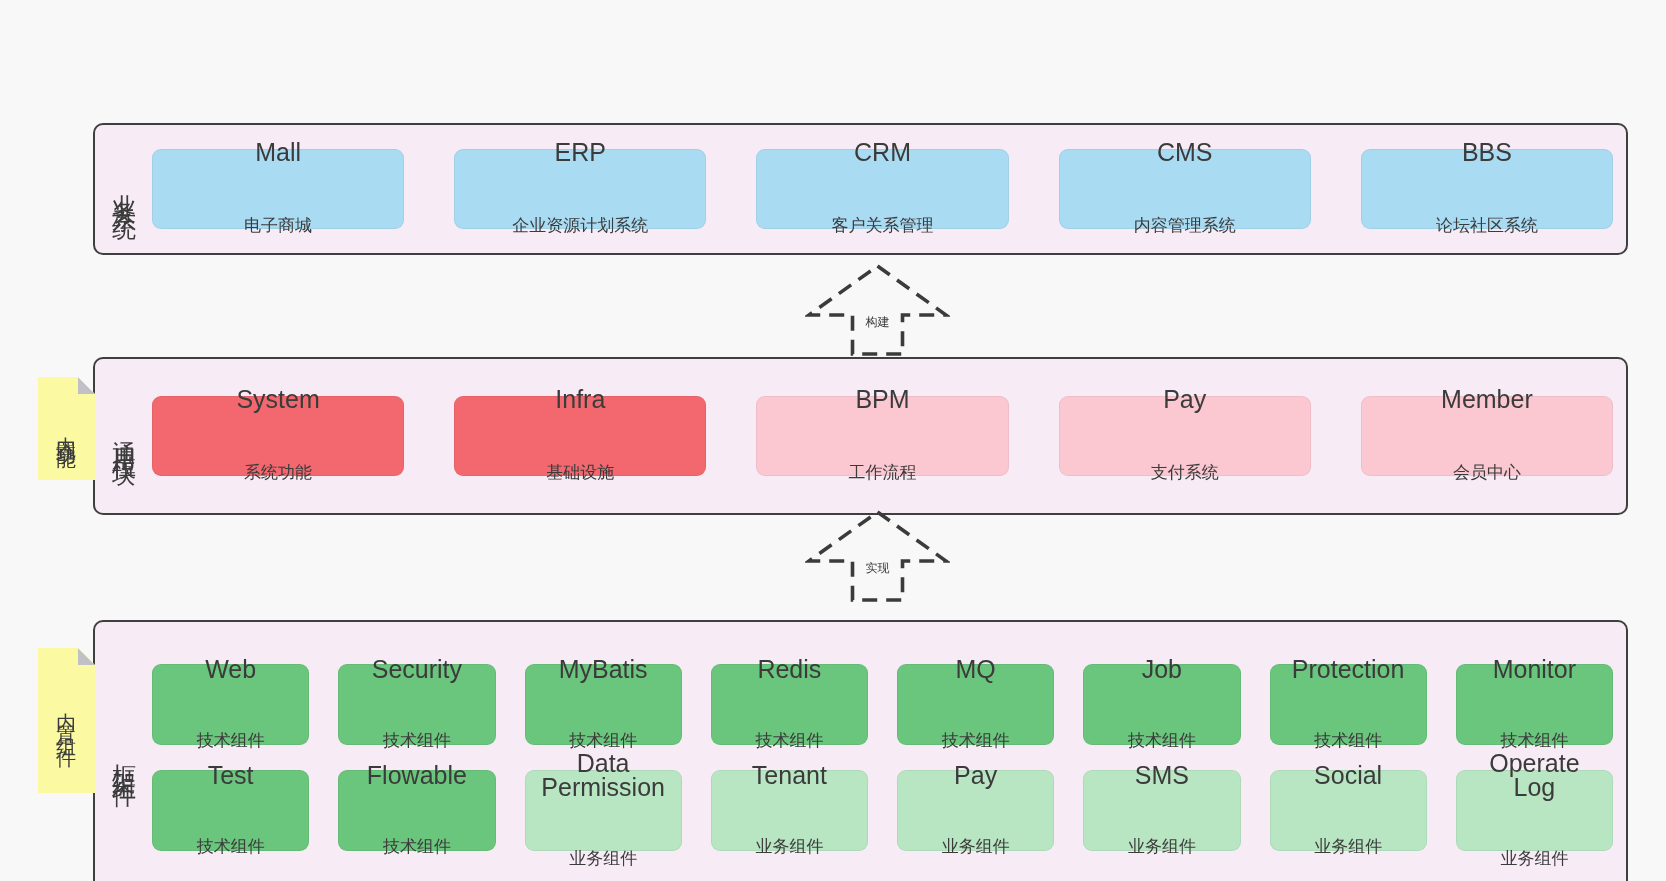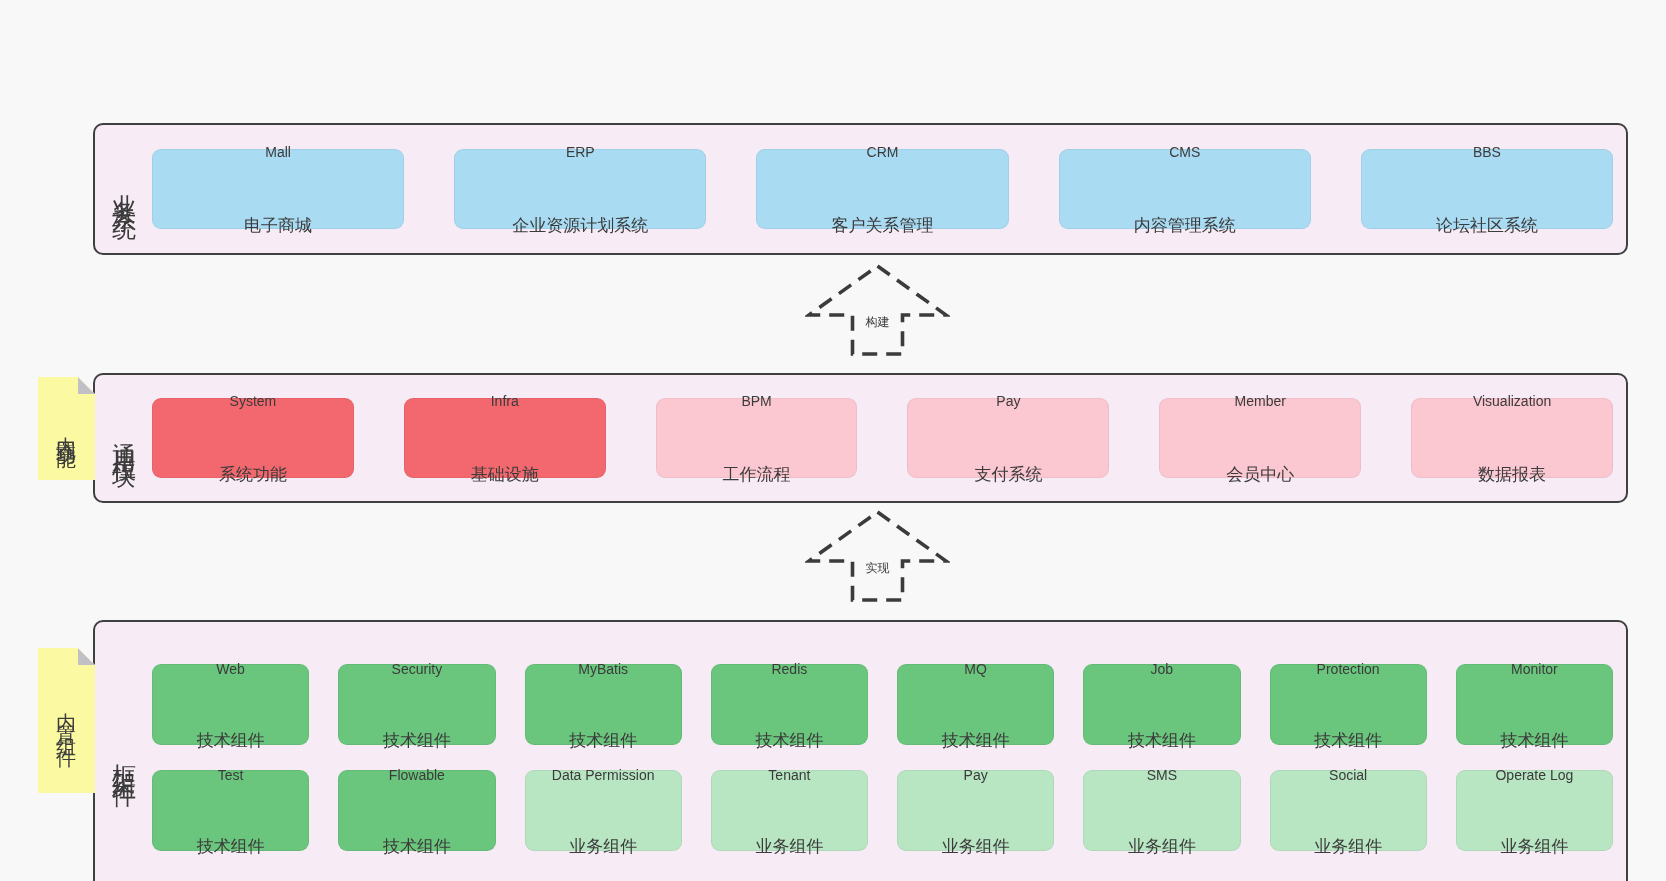--- a/index.html
+++ b/index.html
@@ -21,21 +21,21 @@
     width:1535px;
     box-sizing:border-box;
     background:var(--container_fill,#f7ecf5);
     border:2px solid var(--container_border,#3f3f3f);
     border-radius:10px;
     display:flex;
     align-items:center;
     padding:0 13px 0 10px;
   }
   .layer-1{top:123px;height:132px;}
-  .layer-2{top:373px;height:130px;}
+  .layer-2{top:357px;height:158px;}
   .layer-3{top:620px;height:275px;}
   .vlabel{
     writing-mode:vertical-lr;
     text-orientation:upright;
     font-size:24px;
     letter-spacing:7px;
     line-height:34px;
     color:var(--text,#3b3b3b);
     margin:0 11px 0 2px;
     white-space:nowrap;
@@ -59,21 +59,21 @@
     flex-direction:column;
     justify-content:center;
     align-items:center;
     text-align:center;
     padding:2px 12px;
     box-sizing:border-box;
     border:1px solid rgba(0,0,0,0.05);
     line-height:26px;
   }
   .layer-3 .box{height:81px;line-height:24px;}
-  .box-name{font-size:14px;}
+  .box-name{font-size:25px;}
   .box-desc{font-size:17px;margin-top:48px;}
   .v-blue{background:var(--blue,#a9dbf3);}
   .v-red{background:var(--red,#f2686e);}
   .v-pink{background:var(--pink,#fbc8d2);}
   .v-green{background:var(--green,#6bc67d);}
   .v-green_light{background:var(--green_light,#b8e5c2);}
   
   .arrow{
     position:absolute;
     width:145px;height:96px;
@@ -186,24 +186,20 @@
             <div class="box-desc">工作流程</div>
           </div>
           <div class="box v-pink">
             <div class="box-name">Pay</div>
             <div class="box-desc">支付系统</div>
           </div>
           <div class="box v-pink">
             <div class="box-name">Member</div>
             <div class="box-desc">会员中心</div>
           </div>
-          <div class="box v-pink">
-            <div class="box-name">Visualization</div>
-            <div class="box-desc">数据报表</div>
-          </div>
         </div>
       </div>
   </section>
 
   <div class="sticky sticky-1">
     <div class="fold"></div>
     <div class="sticky-label">内置功能</div>
   </div>
 
   <div class="arrow arrow-2">

